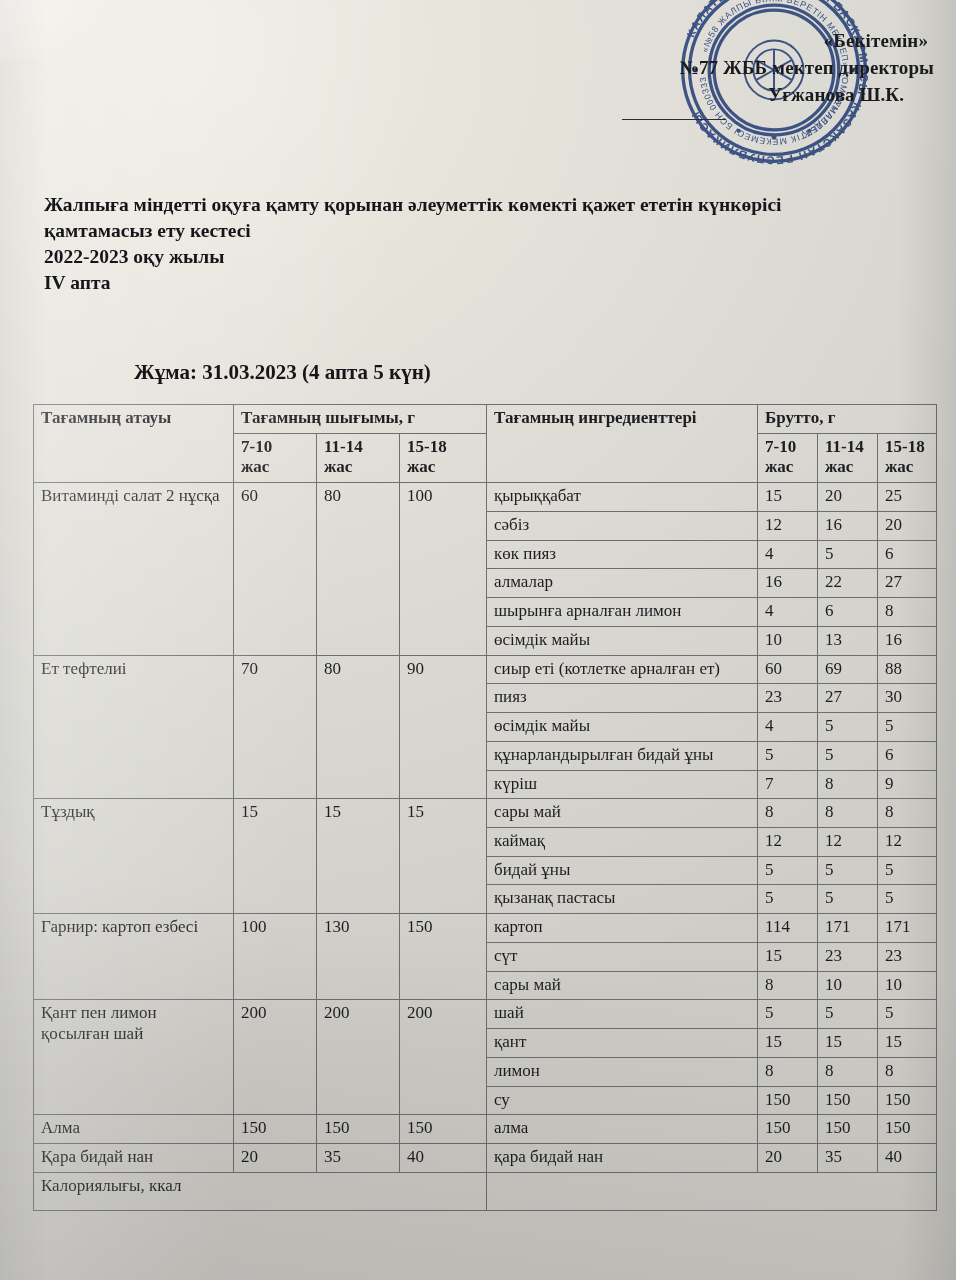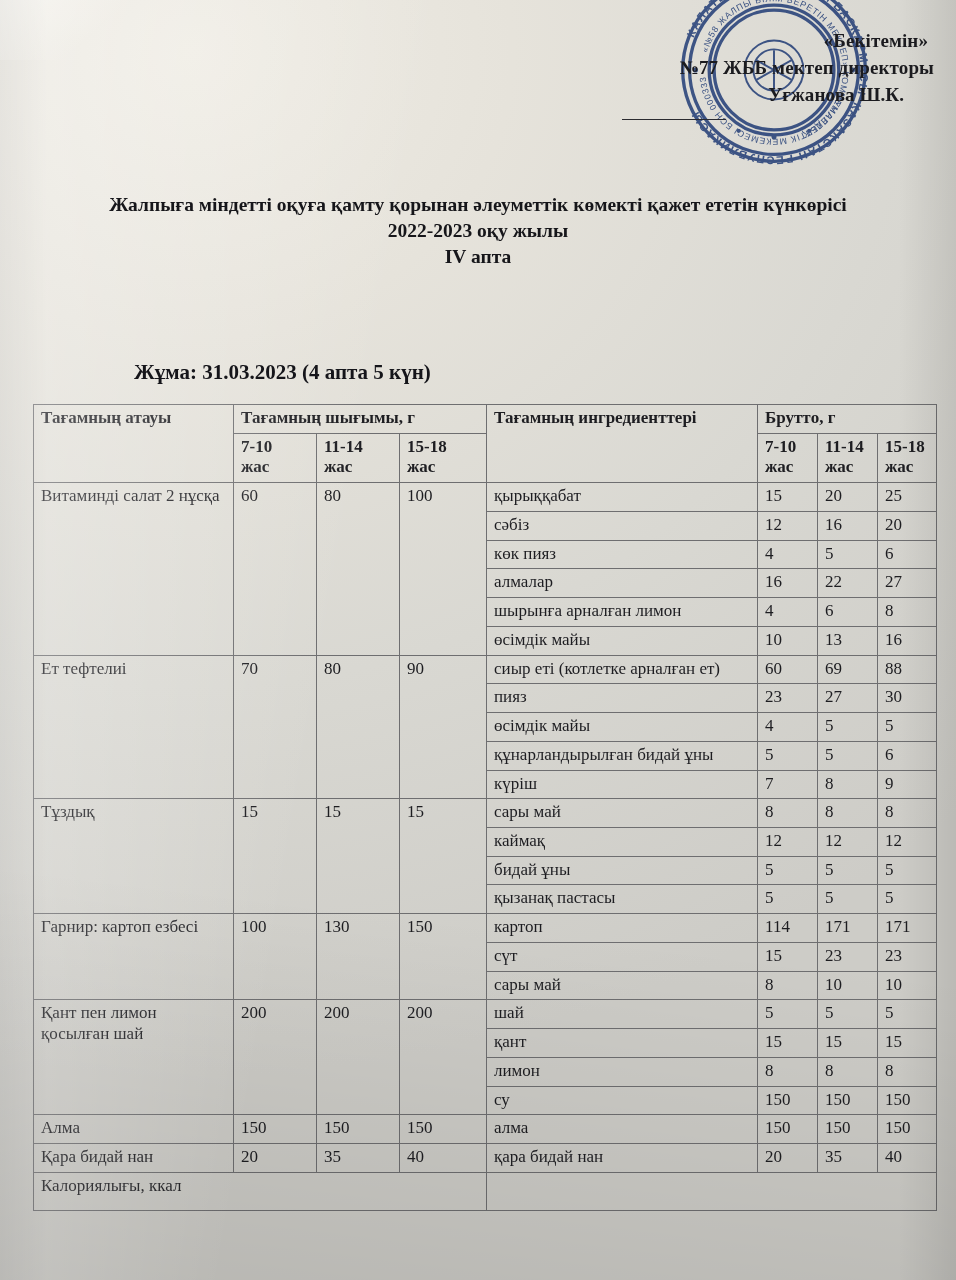--- a/index.html
+++ b/index.html
@@ -80,21 +80,20 @@
     z-index: 3;
     opacity: 0.88;
     mix-blend-mode: multiply;
   }
 
   
   .title {
     position: absolute;
     left: 0; right: 0;
     top: 192px;
-    text-align: center;
     font-weight: bold;
     font-size: 19.5px;
     line-height: 1.34;
     color: #16161a;
     z-index: 2;
     padding: 0 44px;
   }
   .title .tl { display: block; }
 
   .daterow {
@@ -203,20 +202,21 @@
 
   <div class="approval">
     <span class="ln c1">«Бекітемін»</span>
     <span class="ln c2">№77 ЖББ мектеп директоры</span>
     <span class="ln c3">Уғжанова Ш.К.</span>
   </div>
   <div class="sigline"></div>
 
   <div class="title">
     <span class="tl">Жалпыға міндетті оқуға қамту қорынан әлеуметтік көмекті қажет ететін күнкөрісі</span>
+    <span class="tl">қамтамасыз ету кестесі</span>
     <span class="tl">2022-2023  оқу жылы</span>
     <span class="tl">IV апта</span>
   </div>
 
   <div class="daterow">Жұма: 31.03.2023 (4 апта 5 күн)</div>
 
   <table class="menu">
     <colgroup>
       <col class="c-name">
         <col class="c-y1">

